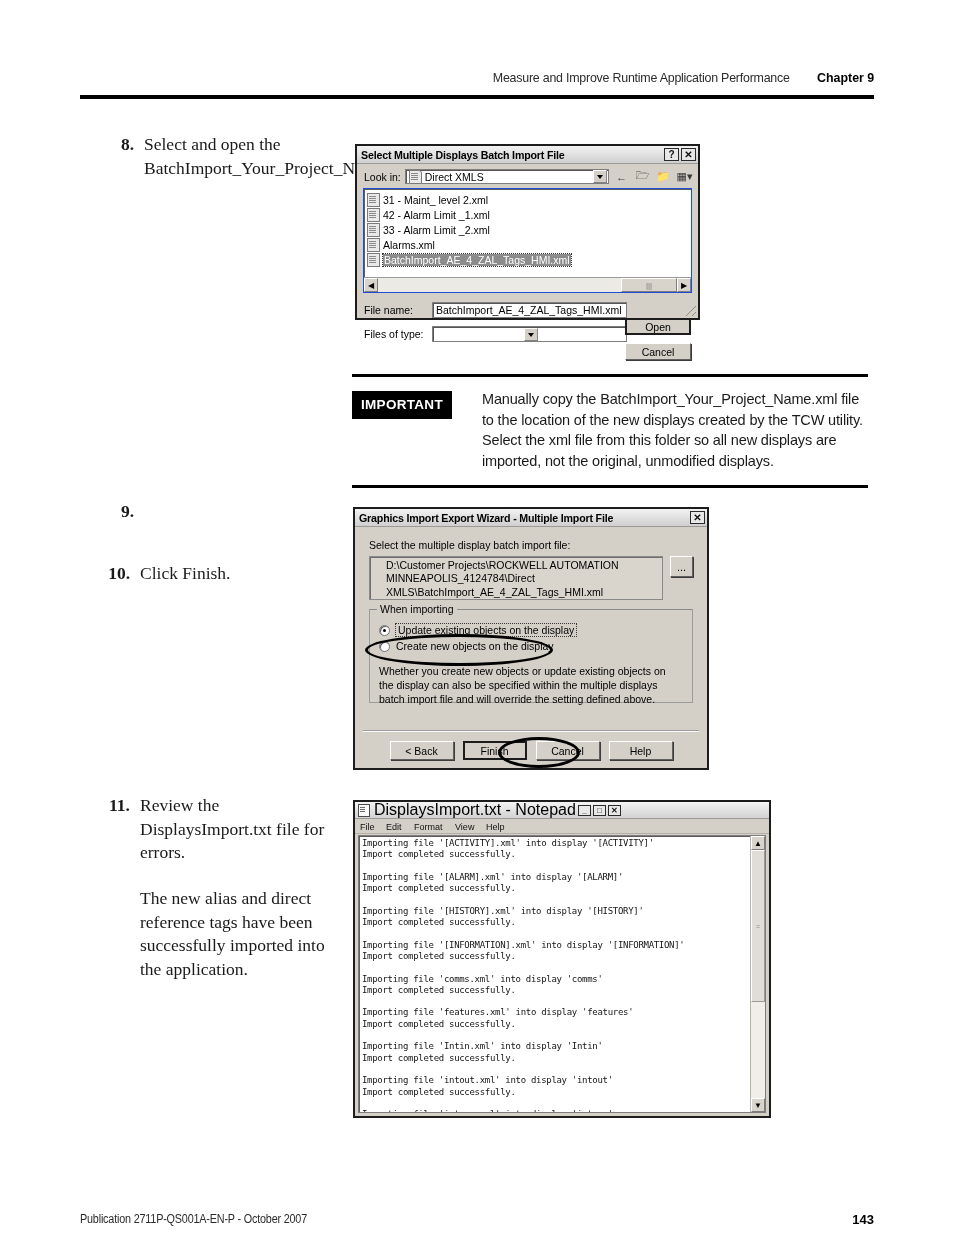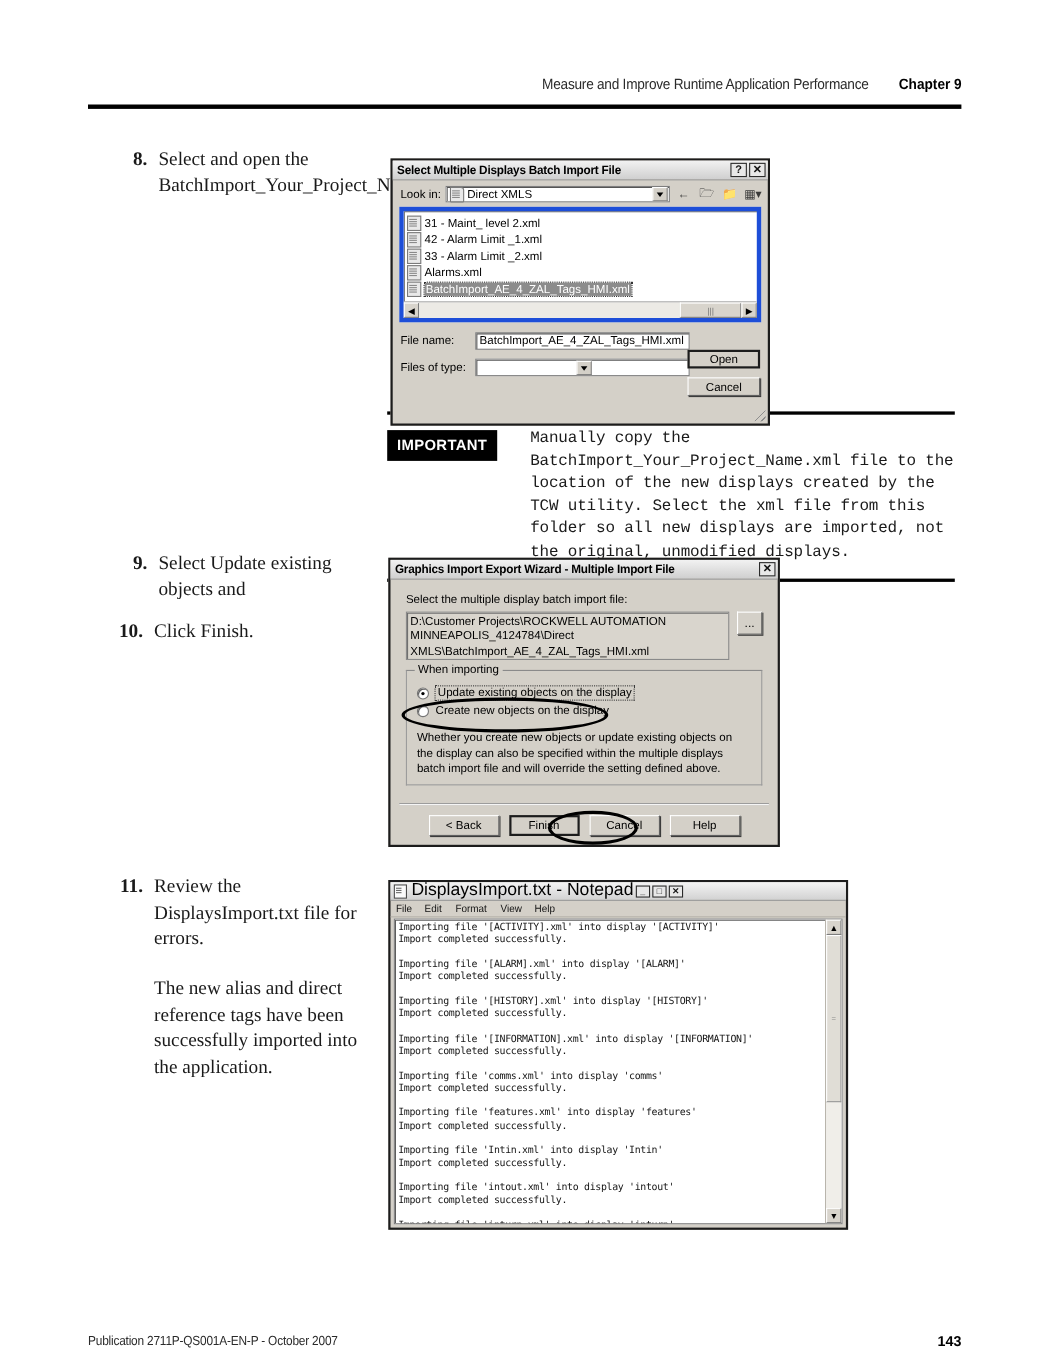--- a/index.html
+++ b/index.html
@@ -120,21 +120,21 @@
     font-size: 13.5px;
     letter-spacing: 0.3px;
     padding: 6px 9px 6px 9px;
     height: 16px;
     line-height: 16px;
     flex: 0 0 auto;
     align-self: flex-start;
     margin-top: 2px;
   }
   .callout .msg {
-    font-family: Liberation Mono, monospace;
+    font-family: Liberation Sans, sans-serif;
     font-size: 14.5px;
     line-height: 1.42;
     color: #1a1a1a;
     margin-left: 30px;
     letter-spacing: -0.15px;
   }
 
   
   .win {
     position: absolute;
@@ -176,21 +176,21 @@
     color: #111;
   }
   .titlebtn.sm {
     width: 13px; height: 11px;
     font-size: 8px; line-height: 9px;
   }
 
   
   #dlg-file {
     left: 355px; top: 144px;
-    width: 345px; height: 243px;
+    width: 345px; height: 176px;
   }
   .lookin-row {
     display: flex;
     align-items: center;
     padding: 5px 5px 4px 7px;
     gap: 4px;
   }
   .lbl { font-size: 10.5px; white-space: nowrap; }
   .combo {
     flex: 1;
@@ -223,21 +223,21 @@
   .tbicon {
     width: 17px; height: 15px;
     display: flex; align-items: center; justify-content: center;
     font-size: 11px;
     color: #3a3a3a;
   }
   .filelist {
     margin: 0 6px;
     height: 105px;
     background: #fff;
-    border: 4px solid #1d4ed8;
+    border: 1px solid #1d4ed8;
     box-shadow: inset 1px 1px 0 #606060;
     box-sizing: border-box;
     position: relative;
     overflow: hidden;
   }
   .filelist-items { padding: 3px 2px 0 3px; }
   .frow {
     display: flex;
     align-items: center;
     height: 15px;
@@ -348,21 +348,21 @@
     width: 356px; height: 263px;
   }
   .wiz-body { padding: 12px 14px 0 14px; }
   .wiz-lbl { font-size: 10.5px; margin-bottom: 5px; }
   .pathbox {
     background: #d9d5cd;
     border: 1px solid #8a8a8a;
     box-shadow: inset 1px 1px 0 #6f6f6f;
     height: 44px;
     font-size: 10.5px;
-    padding: 2px 3px;
+    padding: 2px 16px;
     line-height: 1.28;
     box-sizing: border-box;
     overflow: hidden;
     white-space: pre-line;
   }
   .pathrow { display: flex; gap: 7px; align-items: flex-start; }
   .btn-ellipsis {
     width: 23px; height: 21px;
     background: #d4d0c8;
     border: 1px solid #606060;
@@ -372,21 +372,21 @@
     font-size: 11px;
     box-sizing: border-box;
     flex: 0 0 auto;
   }
   .groupbox {
     margin-top: 9px;
     border: 1px solid #9c9c9c;
     border-top-color: #8a8a8a;
     position: relative;
     padding: 12px 9px 9px 9px;
-    height: 105px;
+    height: 94px;
     box-sizing: border-box;
   }
   .groupbox > .gtitle {
     position: absolute;
     top: -7px; left: 7px;
     background: #d4d0c8;
     padding: 0 3px;
     font-size: 10.5px;
   }
   .radio-row {
@@ -538,21 +538,20 @@
 </div>
 <div class="header-rule"></div>
 
 <div class="step" style="left:100px; top:133px; width:255px;">
   <span class="num">8.</span>
   <span class="txt">Select and open the BatchImport_Your_Project_Name.xml</span>
 </div>
 
 <div class="step" style="left:100px; top:500px; width:250px;">
   <span class="num">9.</span>
-  <span class="txt">Select Update existing objects and</span>
 </div>
 
 <div class="step" style="left:96px; top:562px; width:250px;">
   <span class="num">10.</span>
   <span class="txt">Click Finish.</span>
 </div>
 
 <div class="step" style="left:96px; top:794px; width:248px;">
   <span class="num">11.</span>
   <span class="txt">Review the DisplaysImport.txt file for errors.</span>

